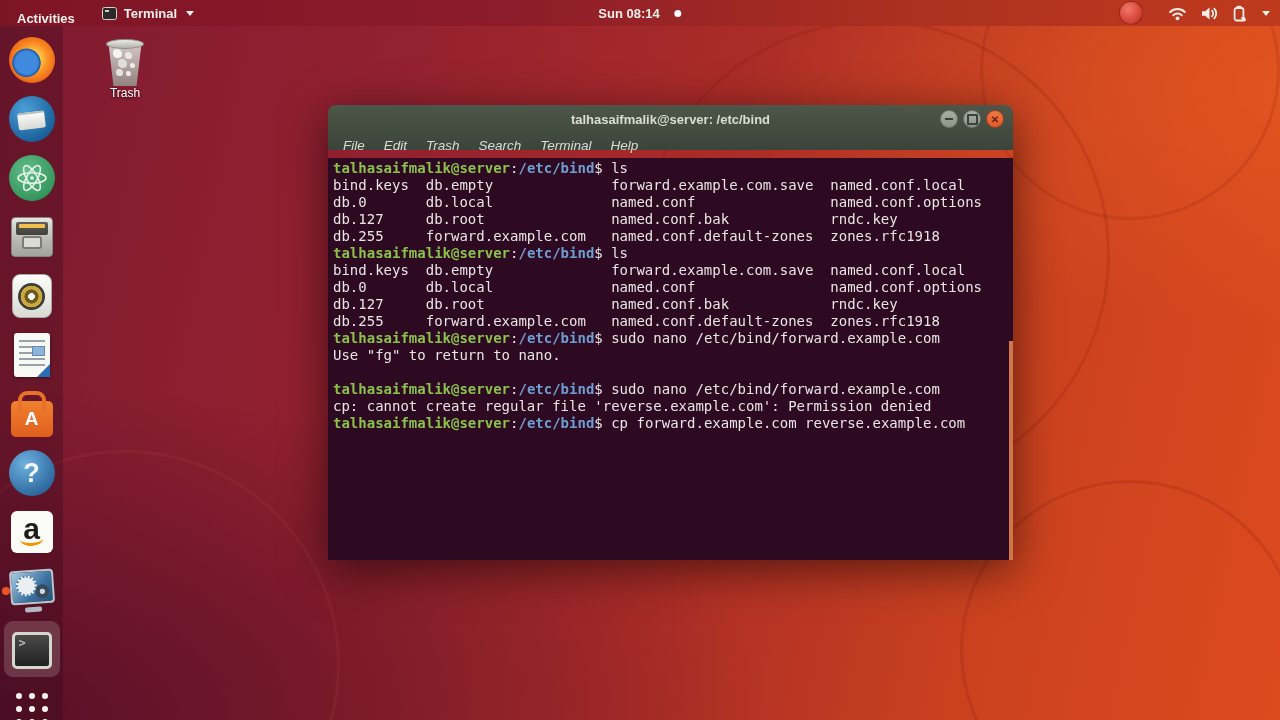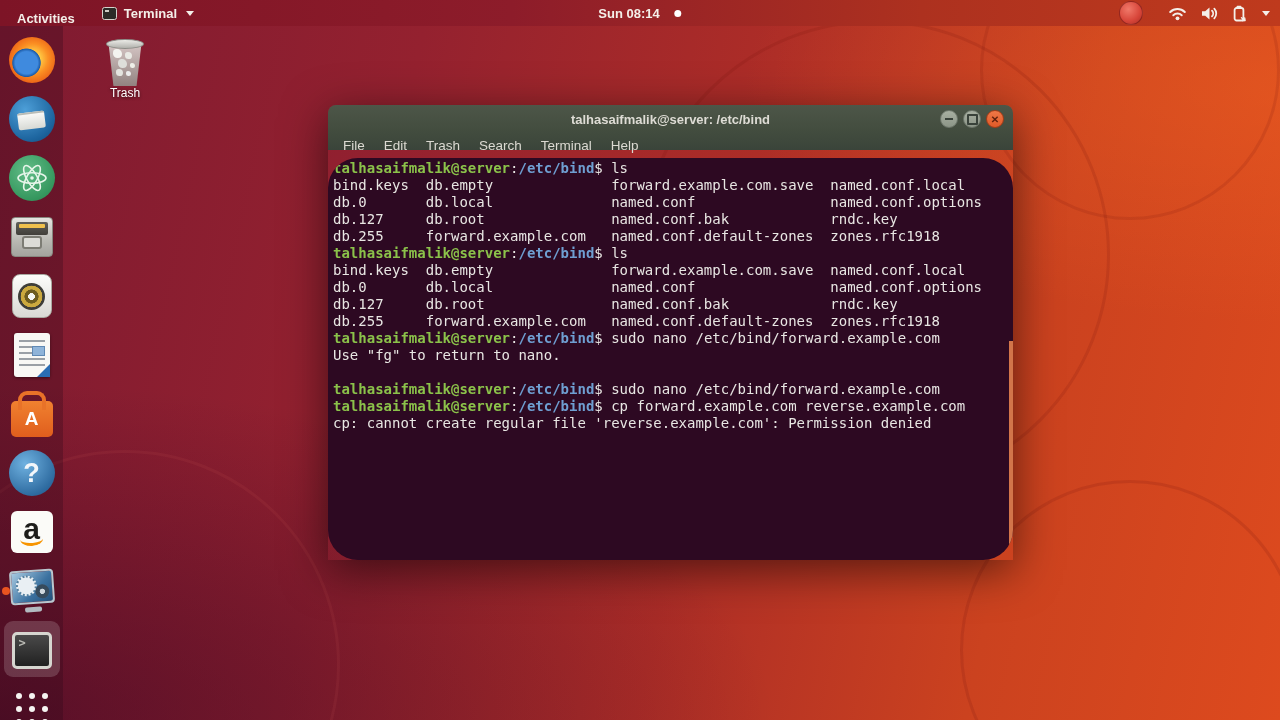--- a/index.html
+++ b/index.html
@@ -115,23 +115,23 @@
   .titlebar { height:28px; position:relative; display:flex; align-items:center; justify-content:center; }
   .title-text { color:#dedcd5; font-size:13px; font-weight:bold; }
   .controls { position:absolute; right:9px; top:5px; display:flex; gap:5px; }
   .ctrl { width:18px; height:18px; border-radius:50%; display:flex; align-items:center; justify-content:center; }
   .ctrl-min, .ctrl-max { background:linear-gradient(#a8b0a2,#8c9587); border:1px solid #6d766a; }
   .ctrl-close { background:linear-gradient(#f07847,#e05a28); border:1px solid #a53c17; }
   .ctrl-min::after { content:""; width:8px; height:2px; background:#39423a; }
   .ctrl-max::after { content:""; width:7px; height:7px; border:2px solid #39423a; border-radius:1px; }
   .ctrl-close::after { content:"✕"; color:#5e1f0c; font-size:10px; font-weight:bold; }
   .menubar { height:25px; display:flex; align-items:center; gap:19px; padding-left:15px; color:#dcdad2; font-size:13.5px; }
-  .menu-item { cursor:default; }
-
-  .t-content { position:absolute; top:53px; left:0; right:0; bottom:0; background:#2d0922; padding:2px 0 0 5px; overflow:hidden;border-radius:30px; }
+  .menu-item { cursor:default;font-style:italic; }
+
+  .t-content { position:absolute; top:53px; left:0; right:0; bottom:0; background:#2d0922; padding:2px 0 0 5px; overflow:hidden; }
   .tline { white-space:pre; font-family:"DejaVu Sans Mono", monospace; font-size:14px; line-height:17px; height:17px; }
   .seg-green { color:#8bc24a; font-weight:bold; }
   .seg-blue  { color:#6f9fd2; font-weight:bold; }
   .seg-white { color:#e8e6e3; }
   .seg-cursor{ background:#e8e6e3; color:#2d0922; }
   .scroll-thumb { position:absolute; right:0; top:183px; width:4px; height:219px; background:#d2754a; }
 </style>
 </head>
 <body>
 
@@ -281,17 +281,17 @@
         <div class="tline"><span class="seg-white">db.255     forward.example.com   named.conf.default-zones  zones.rfc1918</span></div>
         <div class="tline"><span class="seg-green">talhasaifmalik@server</span><span class="seg-white">:</span><span class="seg-blue">/etc/bind</span><span class="seg-white">$ ls</span></div>
         <div class="tline"><span class="seg-white">bind.keys  db.empty              forward.example.com.save  named.conf.local</span></div>
         <div class="tline"><span class="seg-white">db.0       db.local              named.conf                named.conf.options</span></div>
         <div class="tline"><span class="seg-white">db.127     db.root               named.conf.bak            rndc.key</span></div>
         <div class="tline"><span class="seg-white">db.255     forward.example.com   named.conf.default-zones  zones.rfc1918</span></div>
         <div class="tline"><span class="seg-green">talhasaifmalik@server</span><span class="seg-white">:</span><span class="seg-blue">/etc/bind</span><span class="seg-white">$ sudo nano /etc/bind/forward.example.com</span></div>
         <div class="tline"><span class="seg-white">Use "fg" to return to nano.</span></div>
         <div class="tline"><span class="seg-white"></span></div>
         <div class="tline"><span class="seg-green">talhasaifmalik@server</span><span class="seg-white">:</span><span class="seg-blue">/etc/bind</span><span class="seg-white">$ sudo nano /etc/bind/forward.example.com</span></div>
+        <div class="tline"><span class="seg-white">cp: cannot create regular file 'reverse.example.com': Permission denied</span></div>
         <div class="tline"><span class="seg-green">talhasaifmalik@server</span><span class="seg-white">:</span><span class="seg-blue">/etc/bind</span><span class="seg-white">$ cp forward.example.com reverse.example.com</span></div>
-        <div class="tline"><span class="seg-white">cp: cannot create regular file 'reverse.example.com': Permission denied</span></div>
       </div>
   </div>
 </div>
 
 </body></html>

